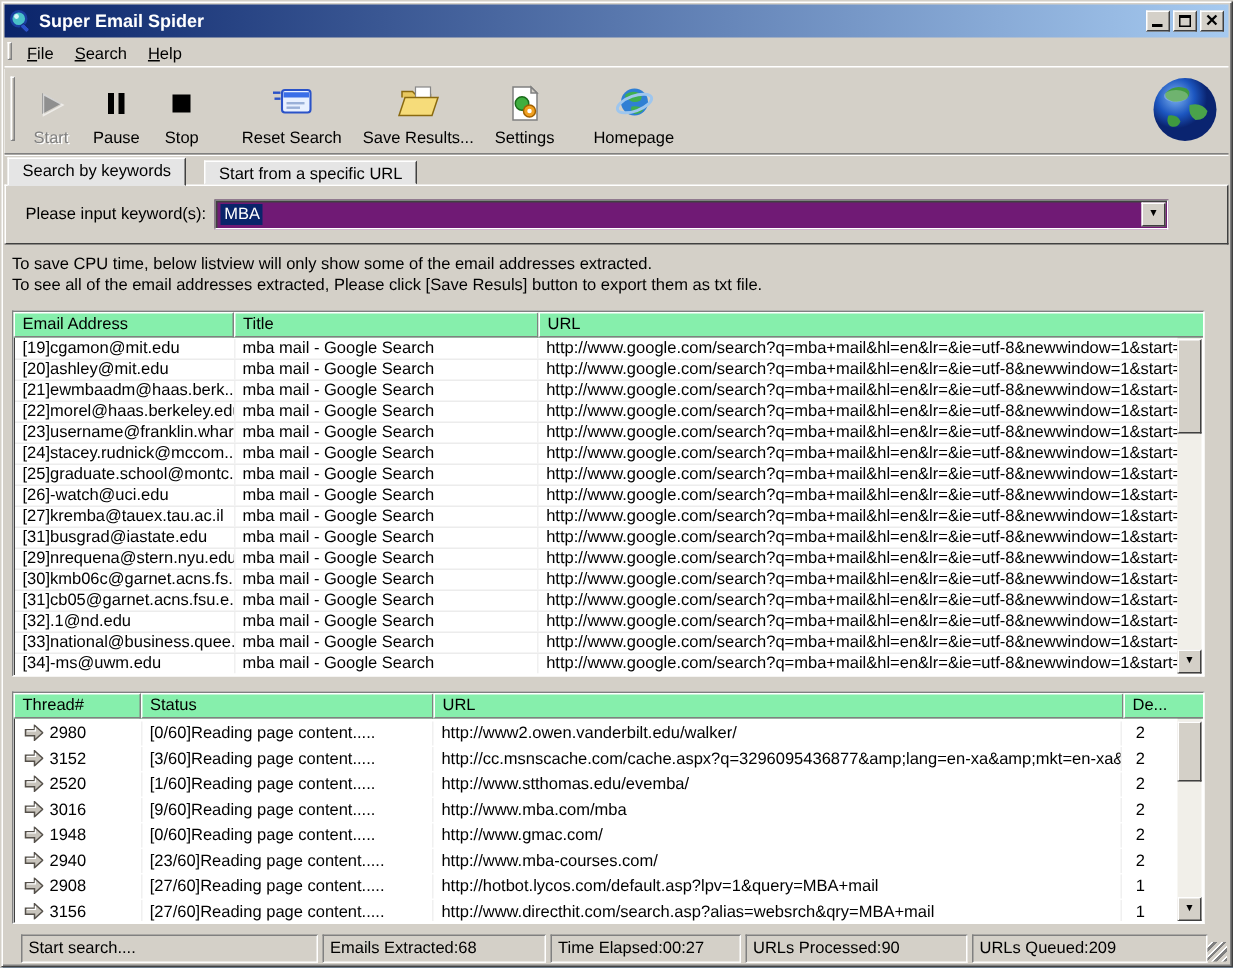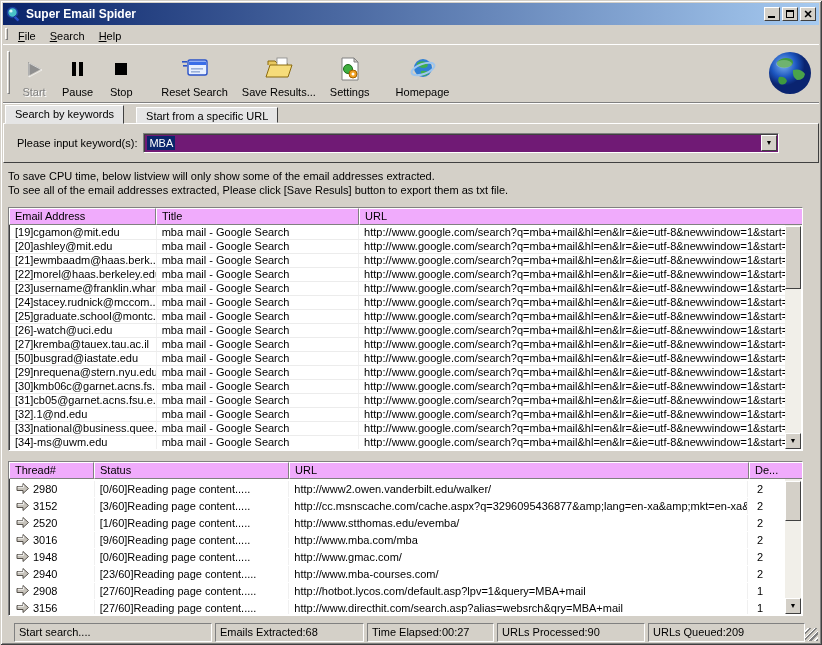--- a/index.html
+++ b/index.html
@@ -68,21 +68,21 @@
     text-align:center; color:#000; cursor:default; }
 
   
   .infobox { padding:6px 0 0 5px; height:44px; }
   .infobox div { font-size:11px; line-height:14px; color:#000; white-space:nowrap; }
 
   
   .listview { position:relative; margin-left:5px; width:795px; background:#fff;
     border:1px solid; border-color:#808080 #fff #fff #808080; box-shadow: inset 1px 1px 0 #404040; overflow:hidden; }
   .lv-header { display:flex; height:17px; background:#d4d0c8; position:relative; z-index:2; }
-  .hcol { font-size:11px; line-height:15px; padding-left:5px; background:#f0abfc; white-space:nowrap; overflow:hidden;
+  .hcol { font-size:11px; line-height:15px; padding-left:5px; background:#86efac; white-space:nowrap; overflow:hidden;
     border:1px solid; border-color:#fff #808080 #808080 #fff; cursor:default; }
   .lv-body { position:absolute; left:1px; right:17px; top:18px; bottom:1px; overflow:hidden; background:#fff; }
   .erow, .trow { display:flex; white-space:nowrap; cursor:default; }
   .erow { height:14px; line-height:13px; border-bottom:1px solid #ececec; }
   .trow { height:17px; line-height:16px; align-items:center; }
   .cell { font-size:11px; padding-left:5px; overflow:hidden; white-space:nowrap; border-right:1px solid #f0f0f0; }
   .email-list { height:244px; }
   .thread-list { height:155px; }
   .c-email { width:147px; } .c-title { width:203px; } .c-eurl { width:427px; border-right:none; }
   .c-thread { width:85px; display:flex; align-items:center; } .c-status { width:195px; }
@@ -315,21 +315,21 @@
           <div class="cell c-email">[26]-watch@uci.edu</div>
           <div class="cell c-title">mba mail - Google Search</div>
           <div class="cell c-eurl">http://www.google.com/search?q=mba+mail&amp;hl=en&amp;lr=&amp;ie=utf-8&amp;newwindow=1&amp;start=4...</div>
         </div>
         <div class="erow">
           <div class="cell c-email">[27]kremba@tauex.tau.ac.il</div>
           <div class="cell c-title">mba mail - Google Search</div>
           <div class="cell c-eurl">http://www.google.com/search?q=mba+mail&amp;hl=en&amp;lr=&amp;ie=utf-8&amp;newwindow=1&amp;start=4...</div>
         </div>
         <div class="erow">
-          <div class="cell c-email">[50]busgrad@iastate.edu</div>
+          <div class="cell c-email">[31]busgrad@iastate.edu</div>
           <div class="cell c-title">mba mail - Google Search</div>
           <div class="cell c-eurl">http://www.google.com/search?q=mba+mail&amp;hl=en&amp;lr=&amp;ie=utf-8&amp;newwindow=1&amp;start=4...</div>
         </div>
         <div class="erow">
           <div class="cell c-email">[29]nrequena@stern.nyu.edu</div>
           <div class="cell c-title">mba mail - Google Search</div>
           <div class="cell c-eurl">http://www.google.com/search?q=mba+mail&amp;hl=en&amp;lr=&amp;ie=utf-8&amp;newwindow=1&amp;start=5...</div>
         </div>
         <div class="erow">
           <div class="cell c-email">[30]kmb06c@garnet.acns.fs...</div>

